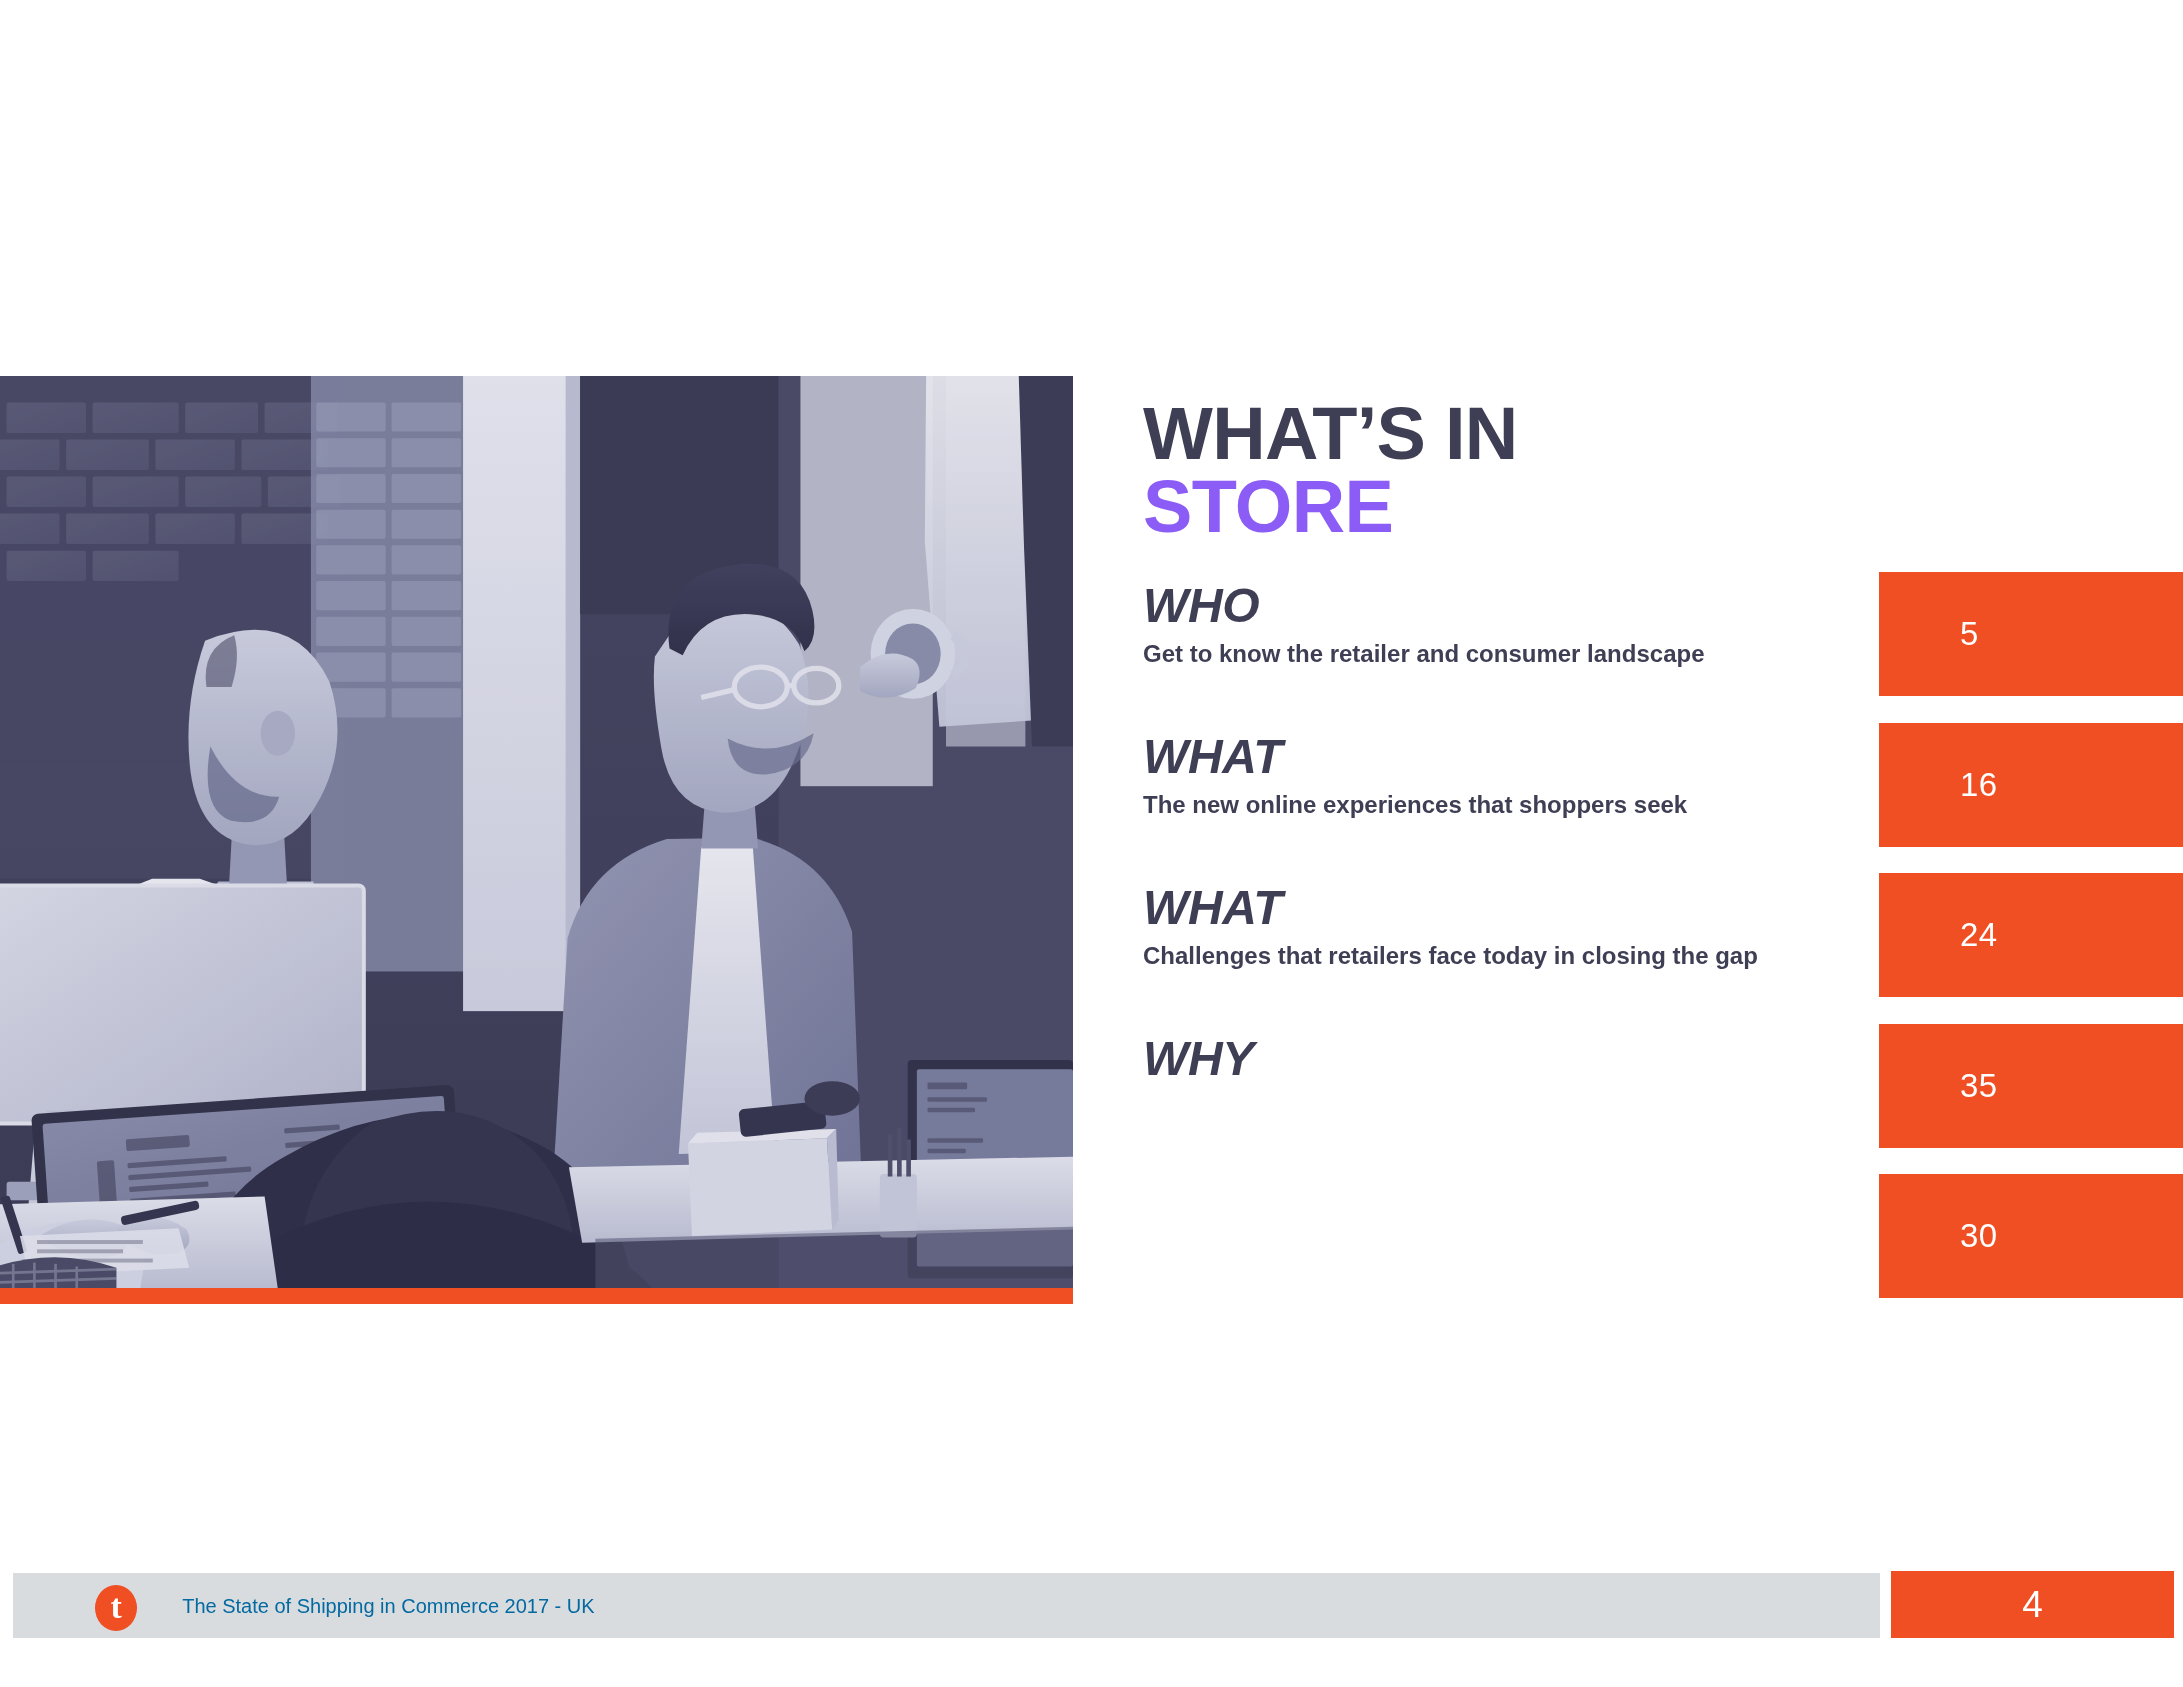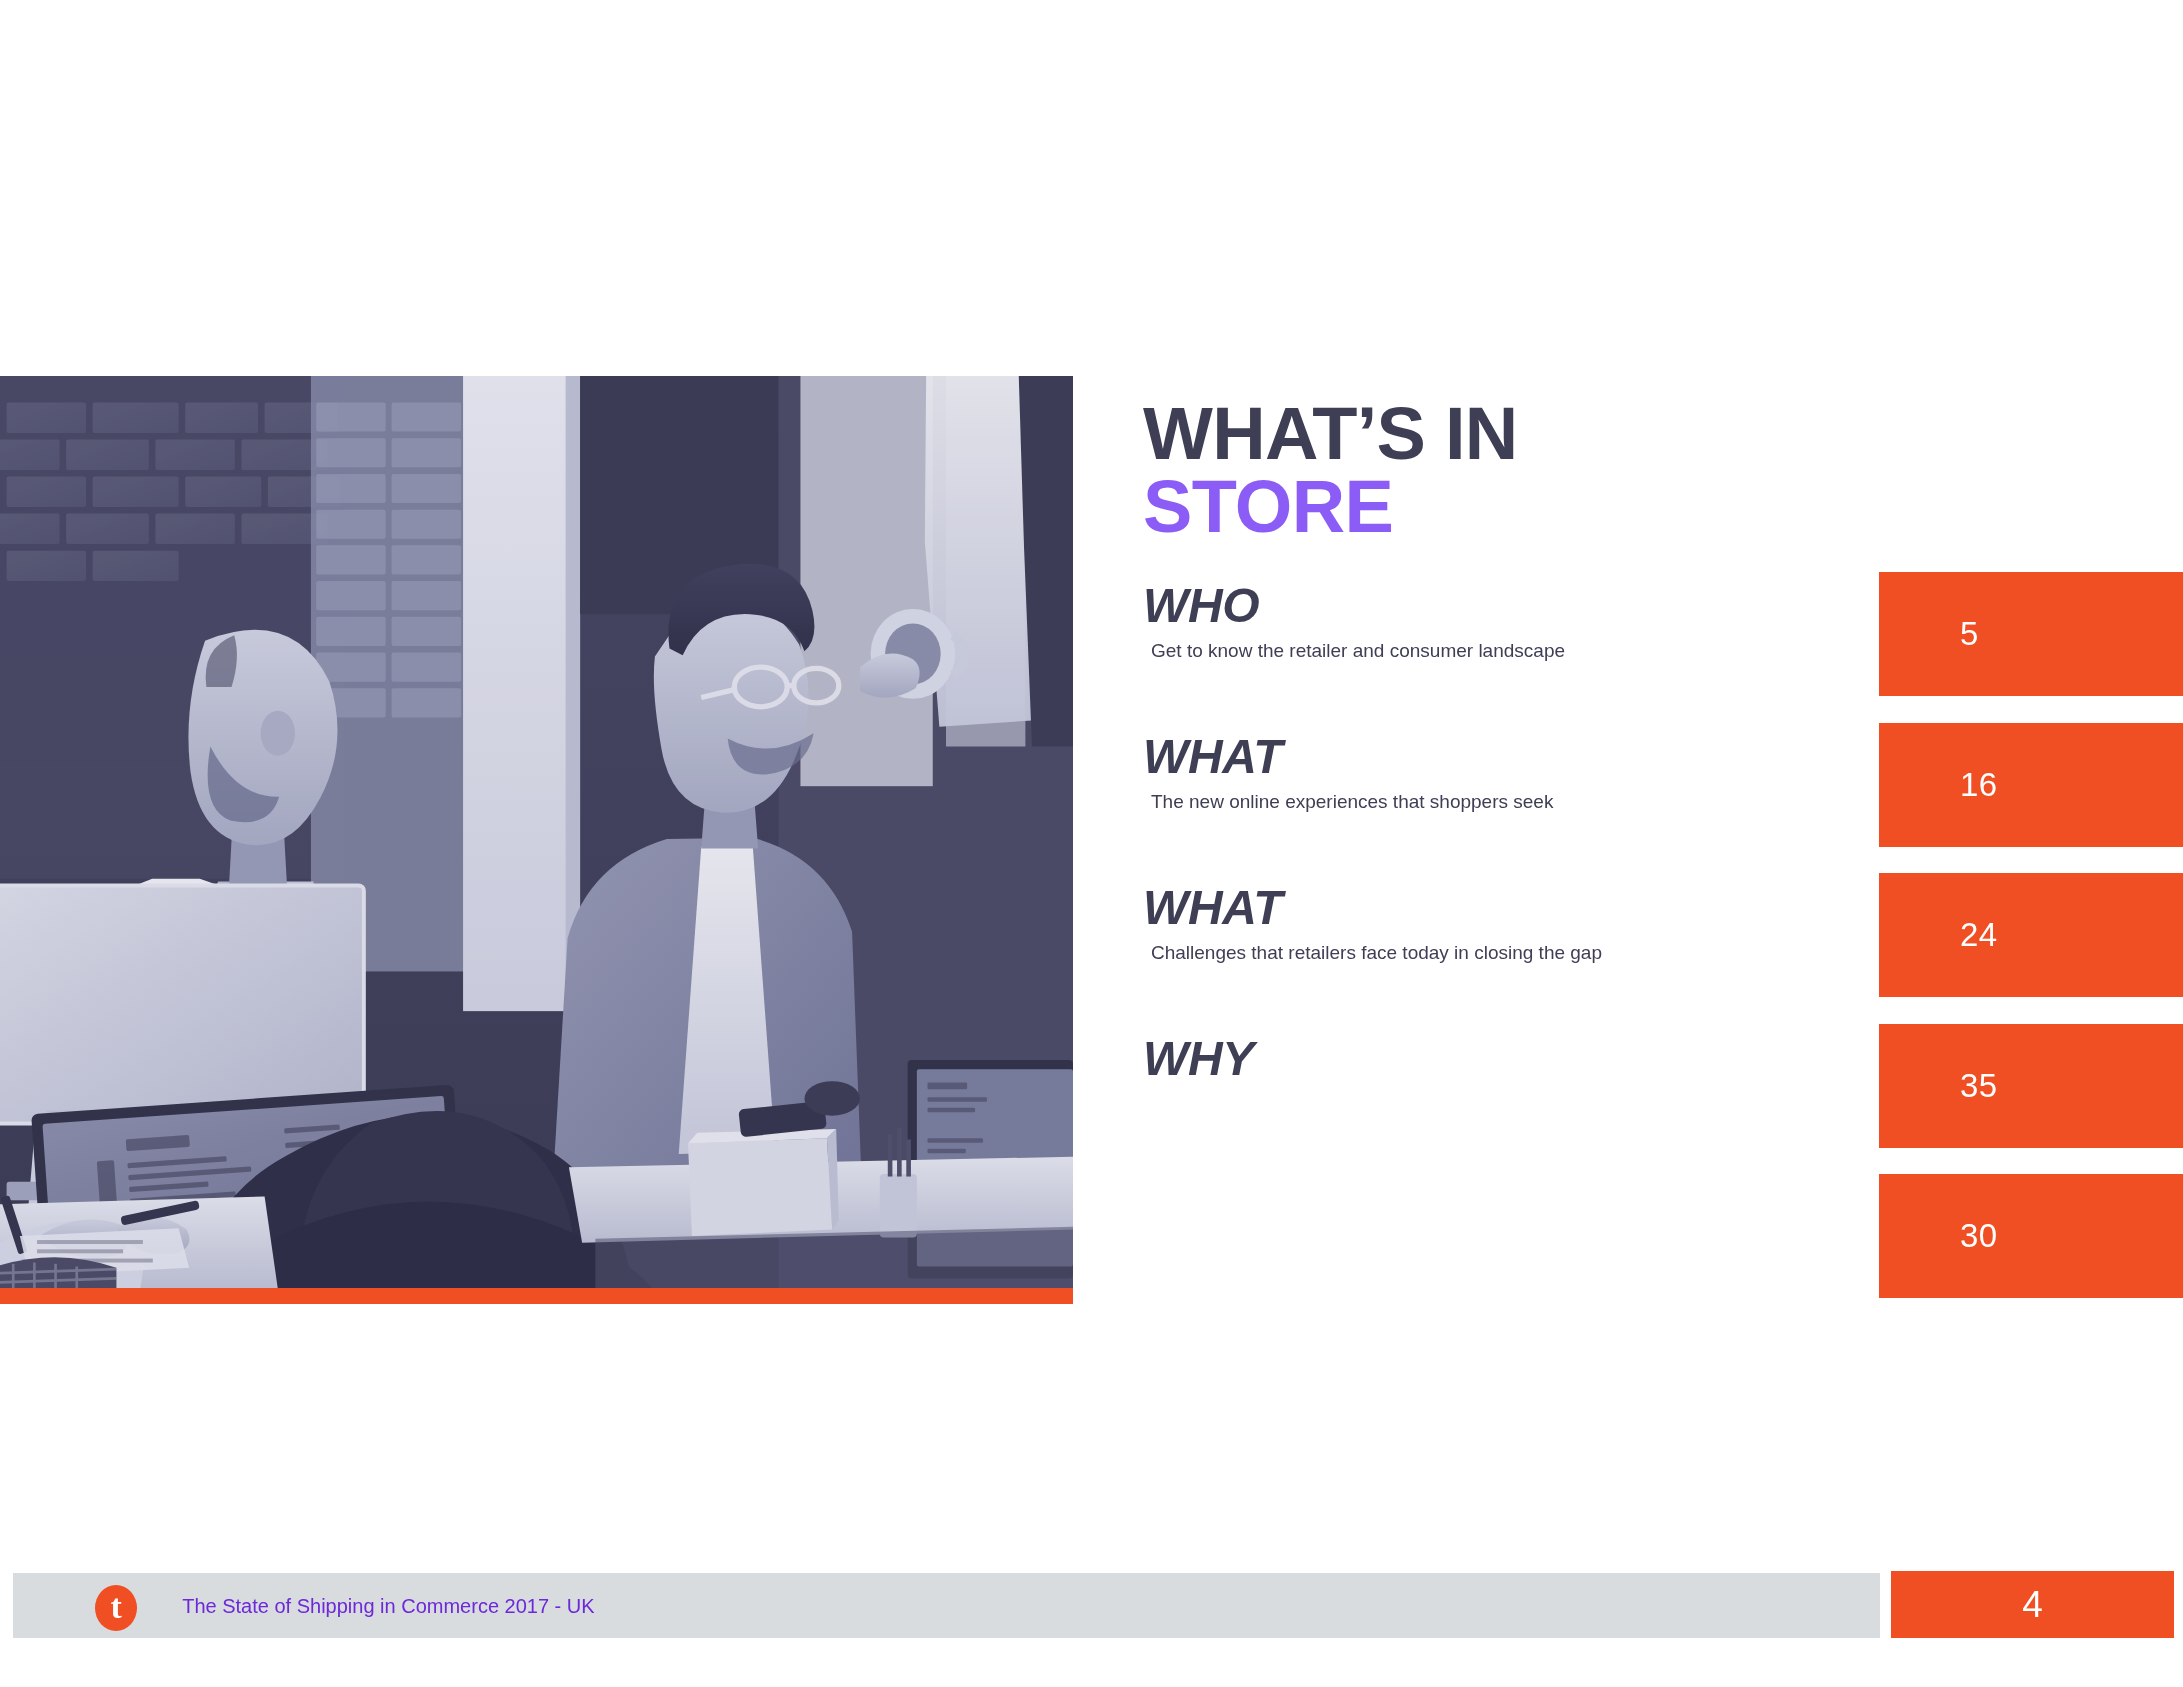--- a/index.html
+++ b/index.html
@@ -79,27 +79,26 @@
     font-style: italic;
     font-size: 48px;
     color: #3E3E55;
     letter-spacing: -0.3px;
     line-height: 1.0;
     margin: 0;
     padding: 0;
   }
   .agenda-desc {
     font-family: "Liberation Sans", sans-serif;
-    font-weight: normal;
-    font-size: 19px;
+    font-weight: bold;
+    font-size: 24px;
     color: #3E3E55;
     line-height: 1.05;
     margin-top: 10.6px;
     white-space: nowrap;
-    margin-left: 8px;
   }
 
   
   #page-refs {
     position: absolute;
     left: 1879px;
     top: 572px;
     width: 304px;
   }
   .page-ref {
@@ -148,21 +147,21 @@
     font-weight: bold;
     font-size: 34px;
     line-height: 1;
     margin-top: -2.6px;
   }
   #footer-text {
     position: absolute;
     left: 169px;
     top: 50%;
     transform: translateY(-50%);
-    color: #6d28d9;
+    color: #0369a1;
     font-family: "Liberation Sans", sans-serif;
     font-size: 20px;
     white-space: nowrap;
   }
   #footer-pagebox {
     position: absolute;
     left: 1891px;
     top: 1571px;
     width: 283px;
     height: 67px;

